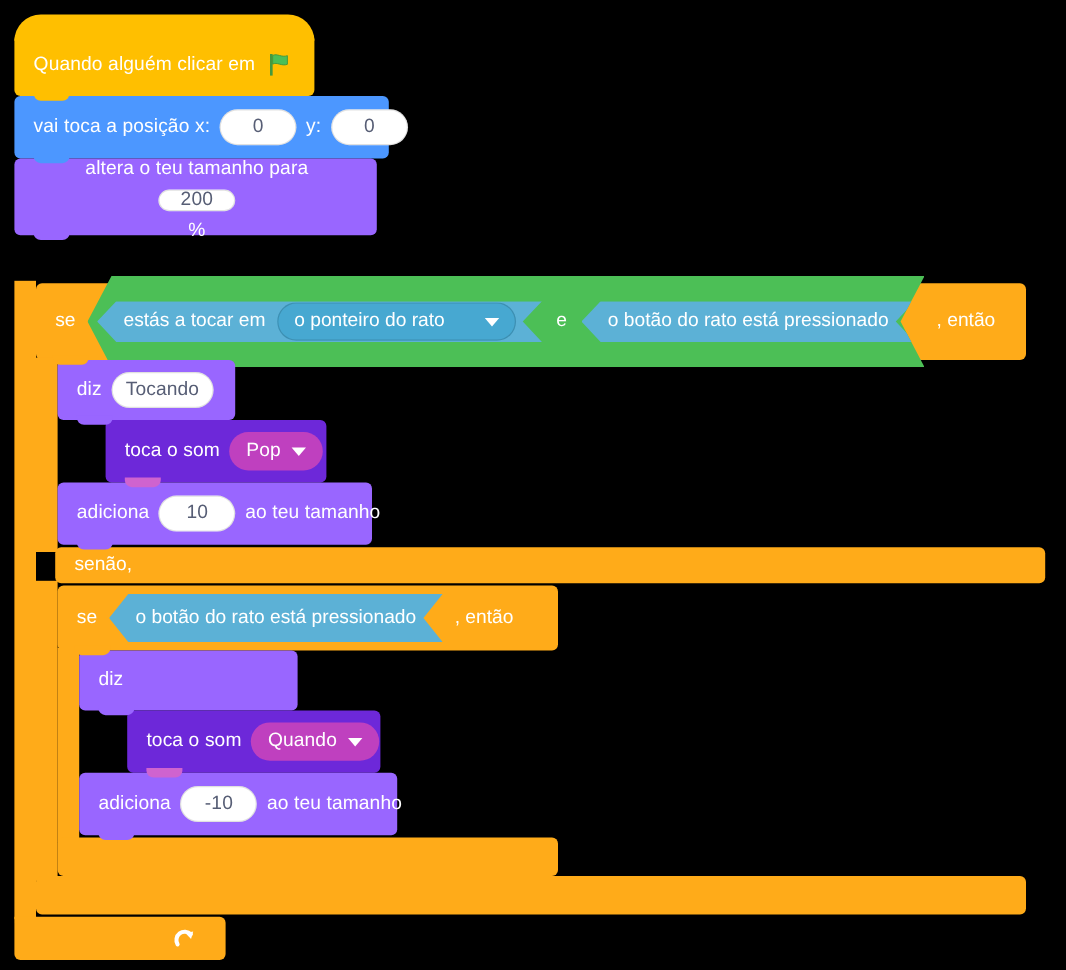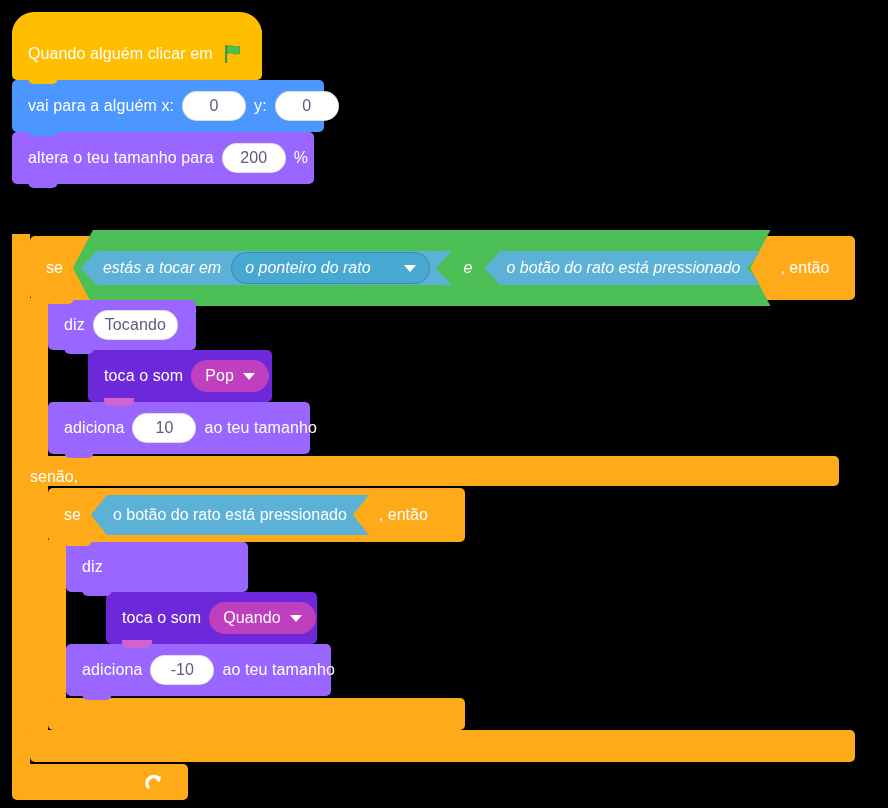--- a/index.html
+++ b/index.html
@@ -126,21 +126,20 @@
     height: 36px;
     clip-path: polygon(16px 0, 100% 0, calc(100% - 16px) 50%, 100% 100%, 16px 100%, 0 50%);
   }
   .hex-sense { background: #5CB1D6; }
   .hex-and {
     background: #4CBF56;
     padding: 16px 8px;
     height: 44px;
     gap: 8px;
     clip-path: polygon(20px 0, 100% 0, calc(100% - 20px) 50%, 100% 100%, 20px 100%, 0 50%);
-    font-style: italic;
   }
   .hex-and .hex-sense { height: 34px; }
   .and-word { padding: 0 4px; }
 
   
   .cbar {
     position: absolute;
     background: #FFAB19;
     box-sizing: border-box;
     display: flex;
@@ -189,27 +188,27 @@
         <svg viewBox="0 0 22 22" width="22" height="22">
           <rect x="3" y="2" width="2.2" height="18" fill="#45993D"></rect>
           <path d="M5.2 3.2 C9 1.2 12.5 5.2 17.5 3.4 L17.5 10.6 C12.5 12.4 9 8.4 5.2 10.4 Z" fill="#4CBF56" stroke="#45993D" stroke-width="0.8"></path>
         </svg>
       </span>
     </div>
   </div>
 
   <div class="blk stack motion" style="left:12px; top:80px; width:312px; height:52px;">
     <div class="bump" style="background:#4C97FF;"></div>
-    <span class="lbl">vai para a alguém x:</span>
+    <span class="lbl">vai toca a posição x:</span>
     <span class="oval">0</span>
     <span class="lbl">y:</span>
     <span class="oval">0</span>
   </div>
 
-  <div class="blk stack looks" style="left:12px; top:132px; width:302px; height:52px;">
+  <div class="blk stack looks" style="left:12px; top:132px; width:302px; height:64px;flex-direction:column;">
     <div class="bump" style="background:#9966FF;"></div>
     <span class="lbl">altera o teu tamanho para</span>
     <span class="oval">200</span>
     <span class="lbl">%</span>
   </div>
 
 
   <div class="cleft" style="left:12px; top:234px; width:18px; height:532px;"></div>
 
   <div class="cfoot" style="left:12px; top:764px; width:176px; height:36px;">
@@ -259,21 +258,21 @@
     </span>
   </div>
 
   <div class="blk stack looks" style="left:48px; top:402px; width:262px; height:52px;">
     <div class="bump" style="background:#9966FF;"></div>
     <span class="lbl">adiciona</span>
     <span class="oval">10</span>
     <span class="lbl">ao teu tamanho</span>
   </div>
 
-  <div class="cbar" style="left:14px; top:456px; width:825px; height:30px; padding-left:16px;align-items:flex-end;">
+  <div class="cbar" style="left:46px; top:456px; width:825px; height:30px; padding-left:16px;">
     <span class="lbl">senão,</span>
   </div>
 
   <div class="cleft" style="left:30px; top:484px; width:18px; height:250px;"></div>
 
   <div class="cbar" style="left:30px; top:730px; width:825px; height:32px;"></div>
 
   <div class="cbar" style="left:48px; top:488px; width:417px; height:54px; padding-left:16px; gap:10px;">
     <div class="bump" style="background:#FFAB19; left:14px;"></div>
     <span class="lbl">se</span>

